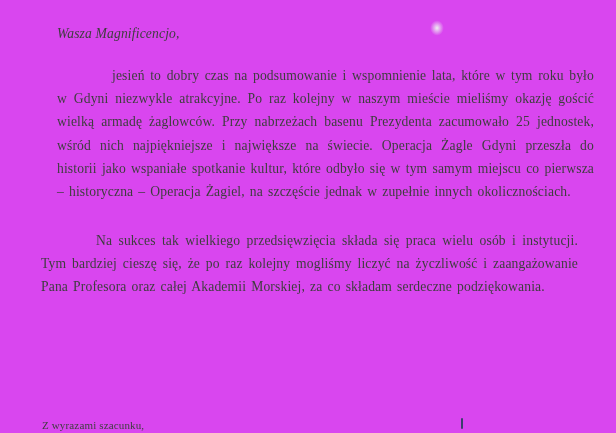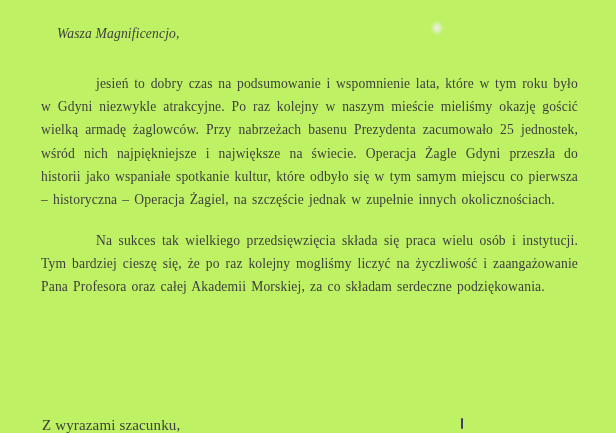--- a/index.html
+++ b/index.html
@@ -4,21 +4,21 @@
 <style>
   html, body {
     margin: 0;
     padding: 0;
     background: #ffffff;
   }
   .page {
     position: relative;
     width: 616px;
     height: 433px;
-    background: #bef264;
+    background: #d946ef;
     overflow: hidden;
     font-family: "Liberation Serif", "DejaVu Serif", serif;
     color: #3e3e3e;
   }
   
   .scan-text {
     filter: blur(0.35px);
     -webkit-filter: blur(0.35px);
     letter-spacing: 0.15px;
   }
@@ -34,28 +34,28 @@
   .para {
     position: absolute;
     left: 41px;
     width: 537px;
     font-size: 13.6px;
     line-height: 23.2px;
     text-align: justify;
     text-indent: 55px;
     word-spacing: 1.5px;
   }
-  .para-1 { top: 72px; }
+  .para-1 { top: 64px; margin-left: 16px; }
   .para-2 { top: 229px; }
   .para-3 { top: 325px; }
   .closing {
     position: absolute;
     left: 42px;
     top: 416px;
-    font-size: 15px;
+    font-size: 11px;
     line-height: 18px;
     white-space: nowrap;
   }
   .cursor-mark {
     position: absolute;
     left: 461px;
     top: 418px;
     width: 2px;
     height: 11px;
     background: #3b3f6e;

